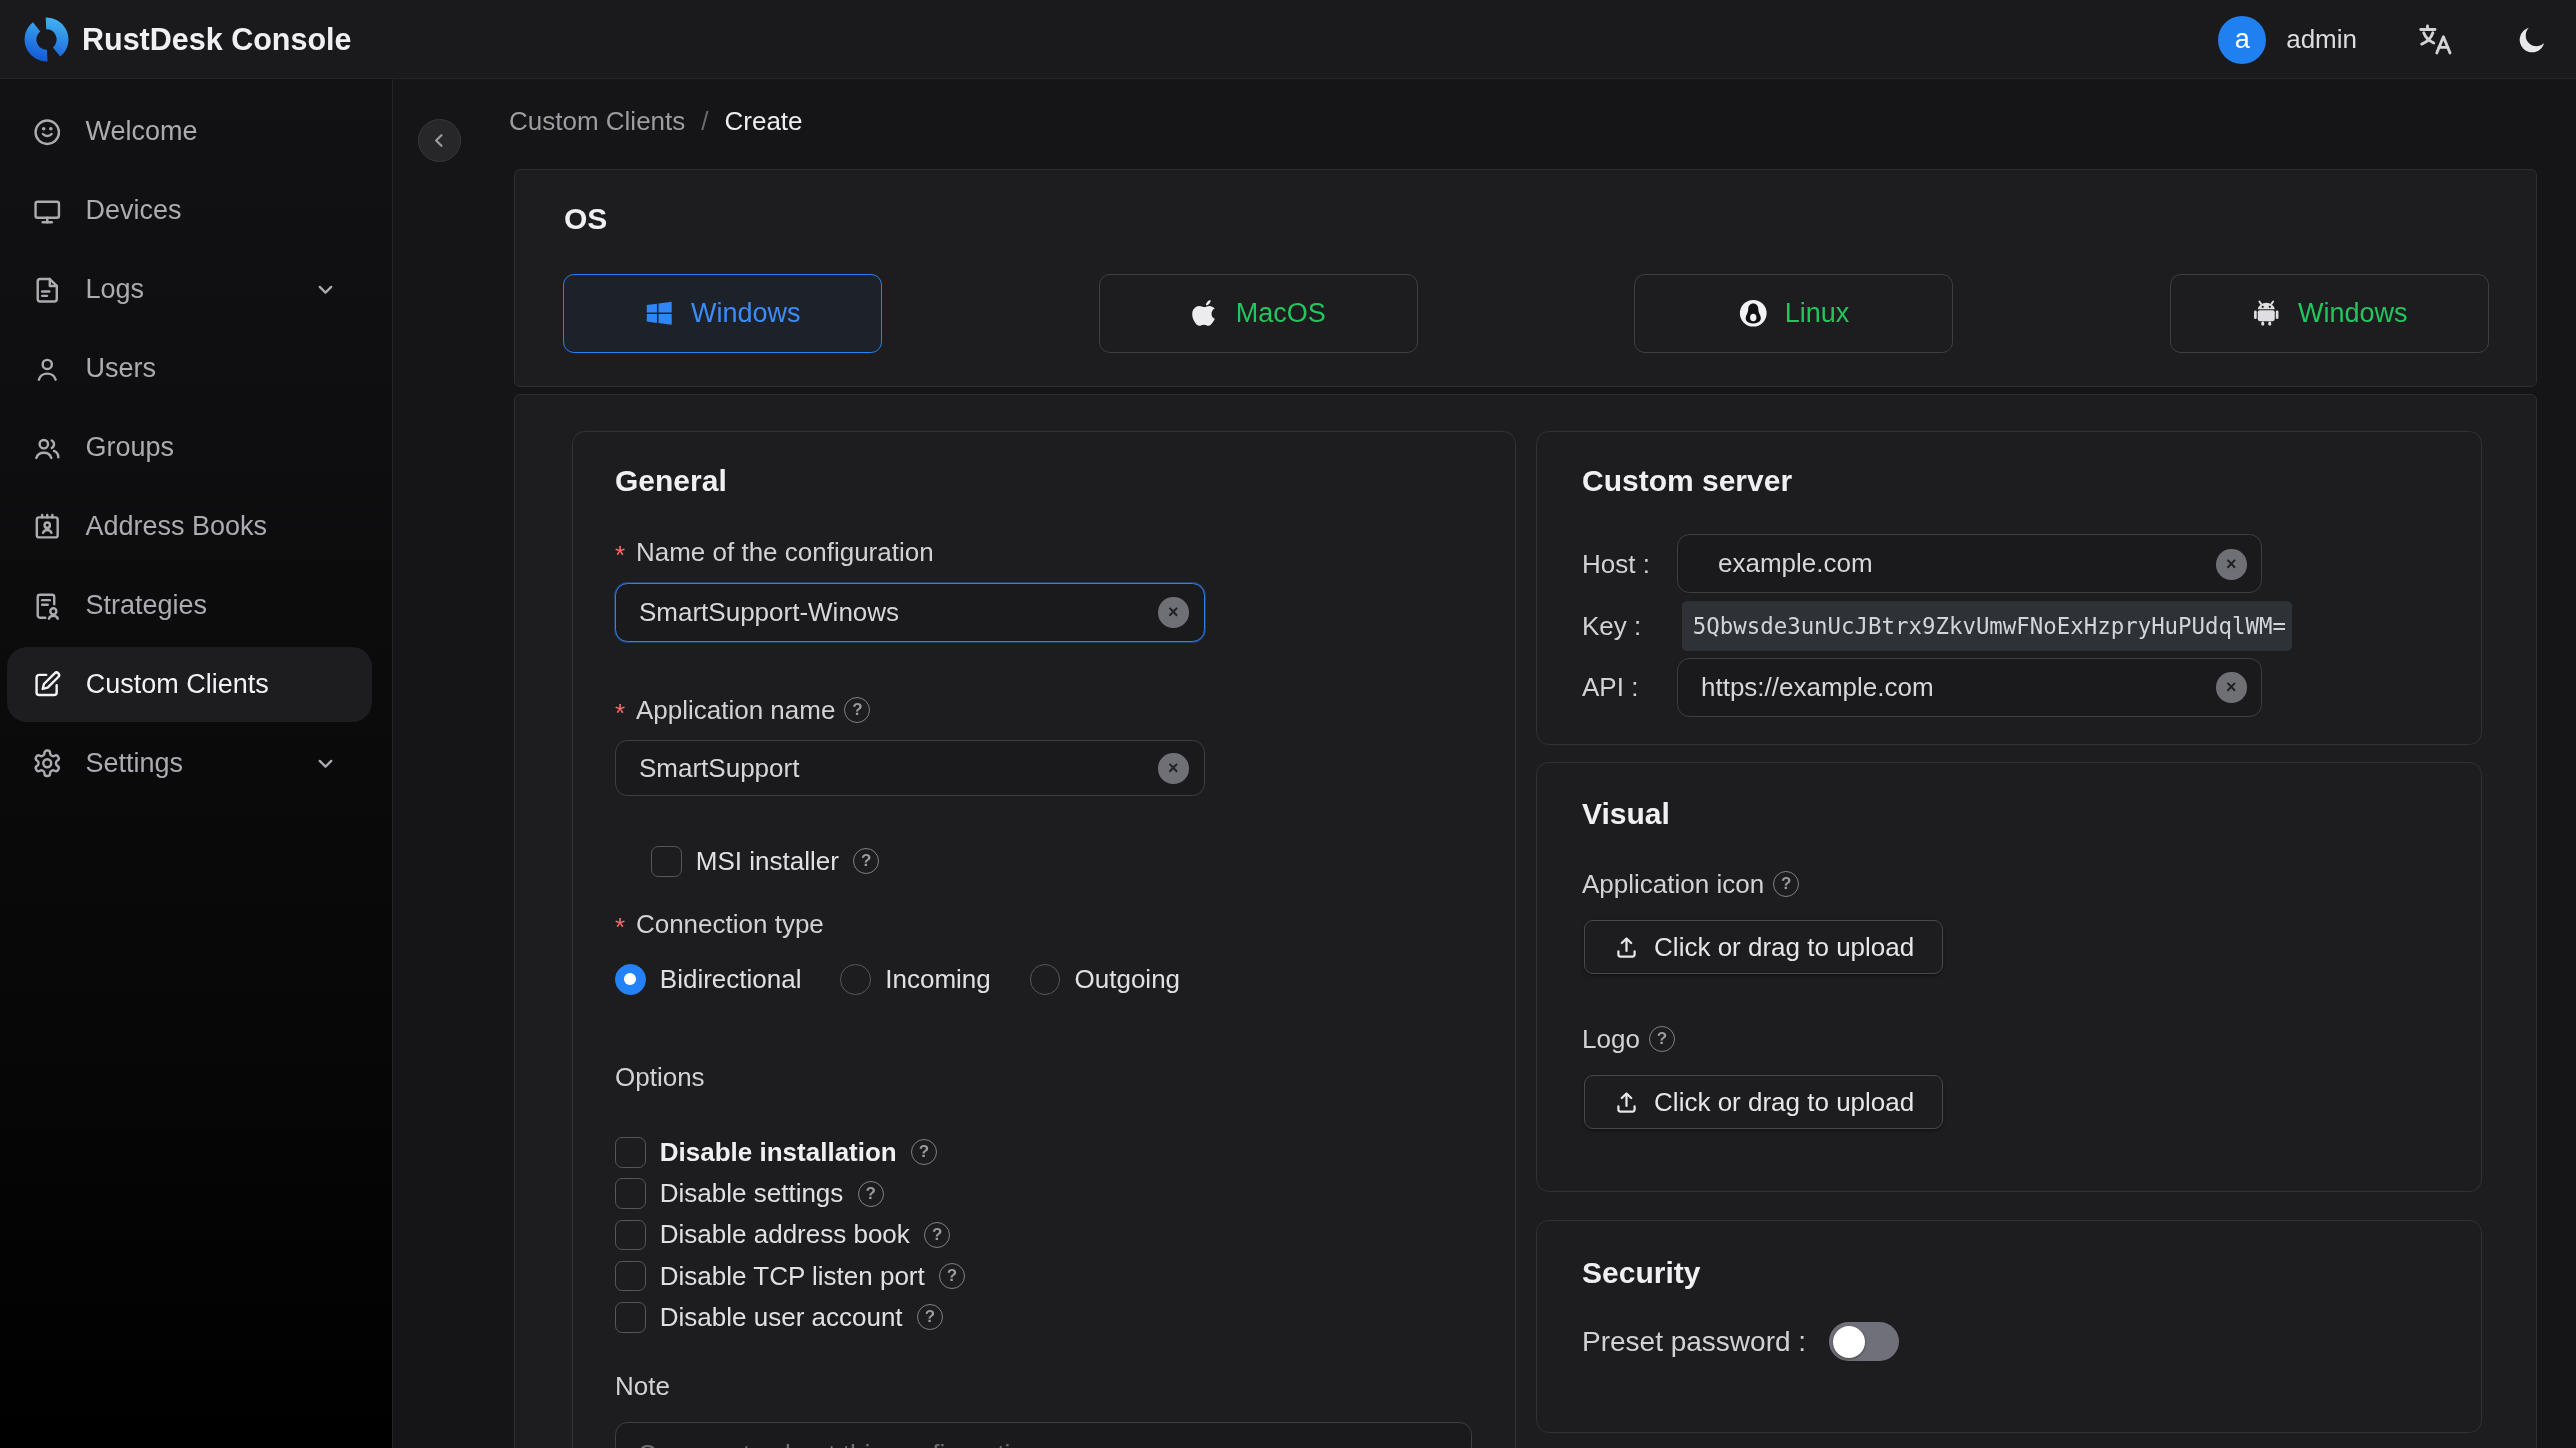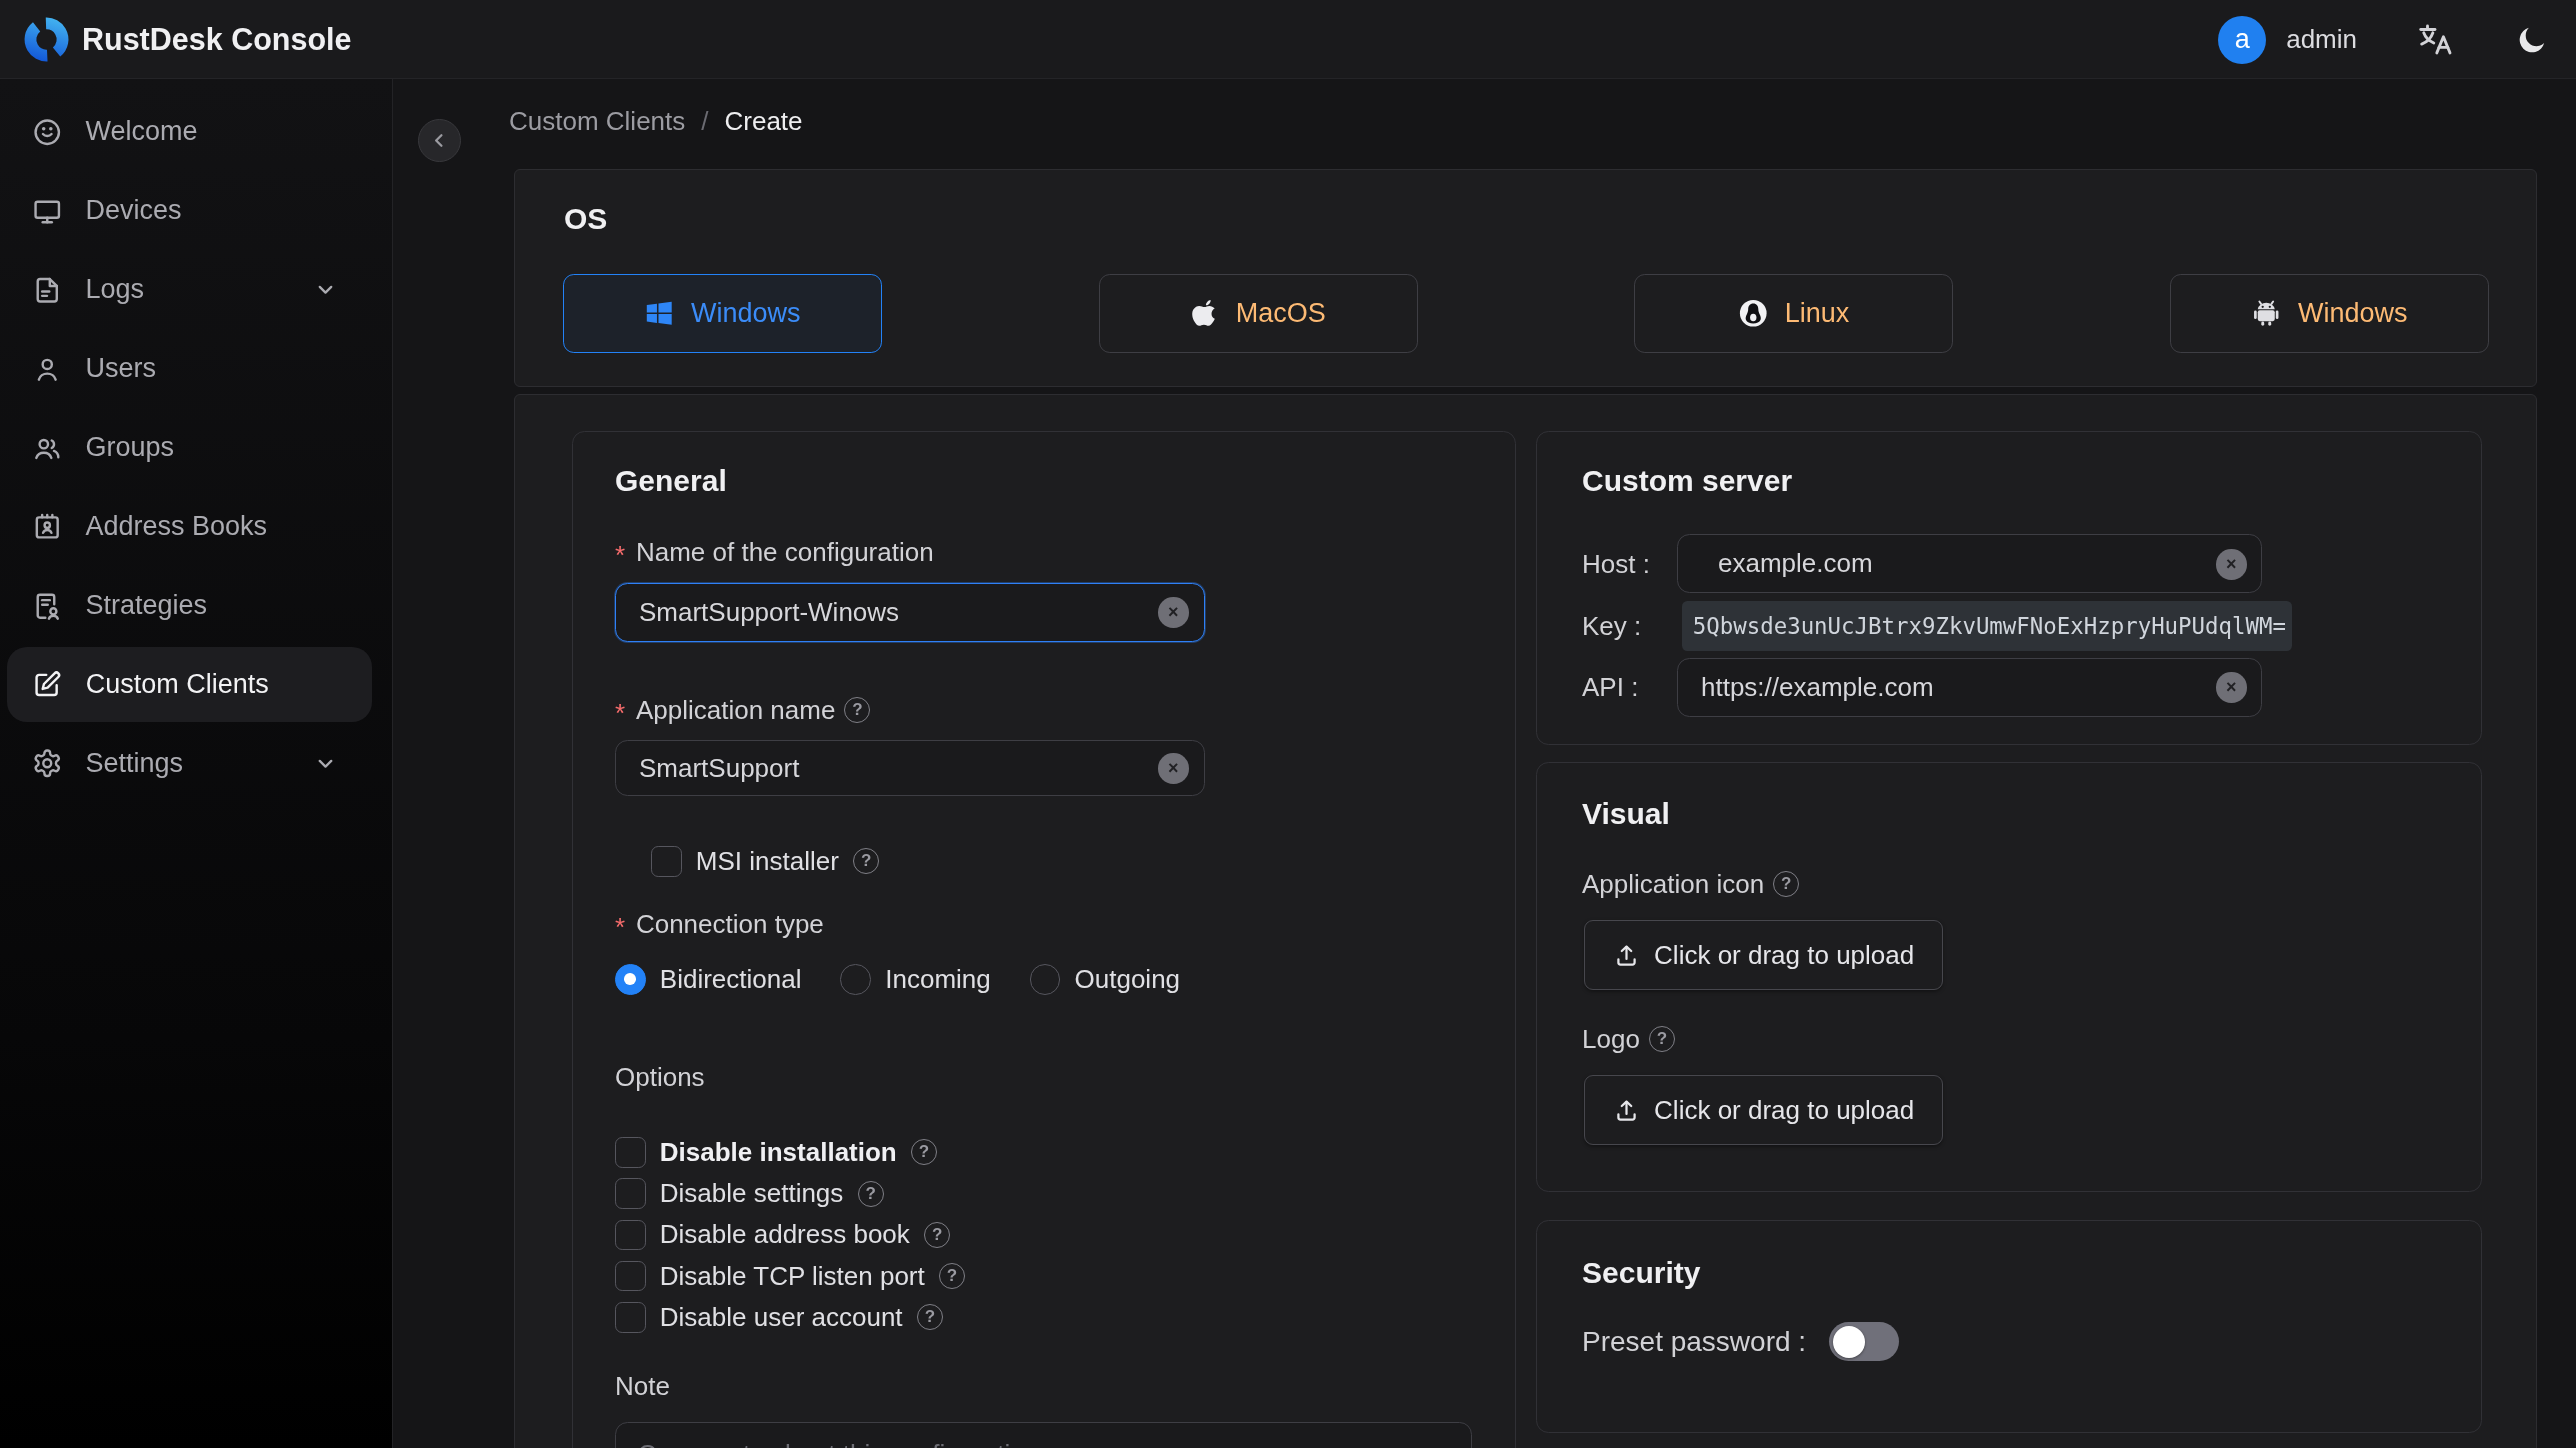--- a/index.html
+++ b/index.html
@@ -48,21 +48,21 @@
     border-radius:6px; }
   .inner-card { border-radius:12.5px; border-color:#313136; }
   .card-title { position:absolute; font-size:30px; font-weight:600; color:#f0f0f2; }
 
   
   .os-card { left:514px; top:169px; width:2023px; height:218px; }
   .os-row { position:absolute; left:48px; top:104px; width:1926px; height:79px;
     display:flex; justify-content:space-between; }
   .os-btn { width:319px; height:79px; border:0.9px solid #3e3e44; border-radius:10.8px;
     background:transparent; display:flex; align-items:center; justify-content:center;
-    gap:16px; font-size:27px; color:#fdba74; cursor:pointer; }
+    gap:16px; font-size:27px; color:#22c55e; cursor:pointer; }
   .os-btn.selected { border:1.8px solid #2382f7; color:#3b8cf8;
     background:rgba(35,130,247,0.05); }
 
   
   .wrapper { left:514px; top:394px; width:2023px; height:1147px; }
   .general-card { left:57px; top:36px; width:944px; height:1120px; }
   .cs-card { left:1021px; top:36px; width:946px; height:314px; }
   .visual-card { left:1021px; top:367px; width:946px; height:430px; }
   .security-card { left:1021px; top:825px; width:946px; height:213px; }
 
@@ -101,21 +101,21 @@
   .note-area::placeholder, .field-input::placeholder { color:#6e6e75; }
 
   .cs-label { position:absolute; left:45px; font-size:26px; color:#d2d2d6;
     height:32px; display:flex; align-items:center; }
   .key-box { position:absolute; left:145px; top:169px; width:610px; height:50px;
     background:#2e3237; border-radius:5.4px; display:flex; align-items:center;
     padding:0 10.8px; gap:9px; }
   .key-text { font-family:"DejaVu Sans Mono", monospace; font-size:22.4px;
     color:#d0d5dc; white-space:nowrap; flex:1; }
 
-  .upload-btn { position:absolute; left:47px; width:359px; height:70px;
+  .upload-btn { position:absolute; left:47px; width:359px; height:54px;
     border:1.8px solid #47474d; border-radius:9px; background:transparent;
     display:flex; align-items:center; justify-content:center; gap:14.3px;
     font-size:26px; color:#e6e6ea; cursor:pointer;
     box-shadow:0 1.8px 3.6px rgba(0,0,0,0.35); }
 
   .toggle { width:70px; height:39px; border-radius:20px; background:#70707a;
     position:relative; cursor:pointer; flex:0 0 auto; }
   .toggle .knob { position:absolute; left:3.6px; top:3.6px; width:32px; height:32px;
     border-radius:50%; background:#fff; box-shadow:0 0.9px 2.7px rgba(0,0,0,0.4); }
 

